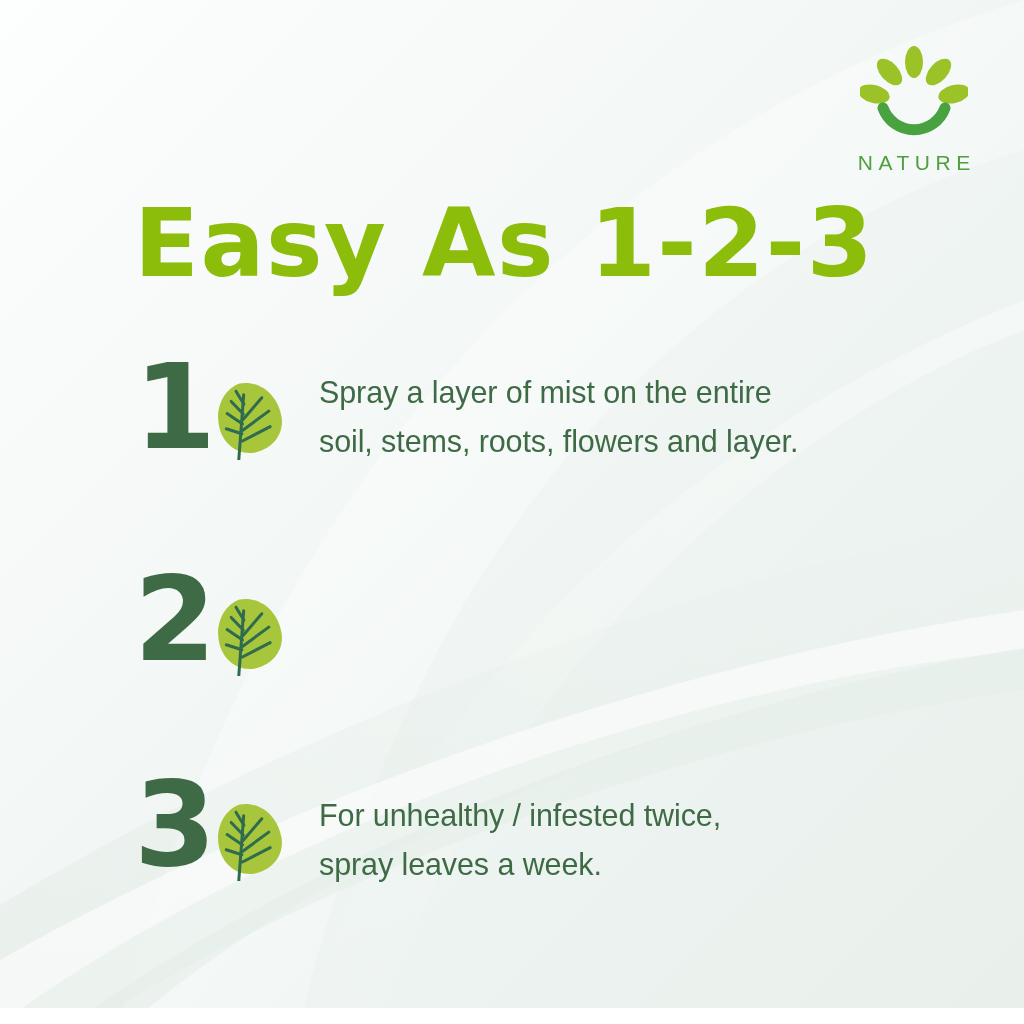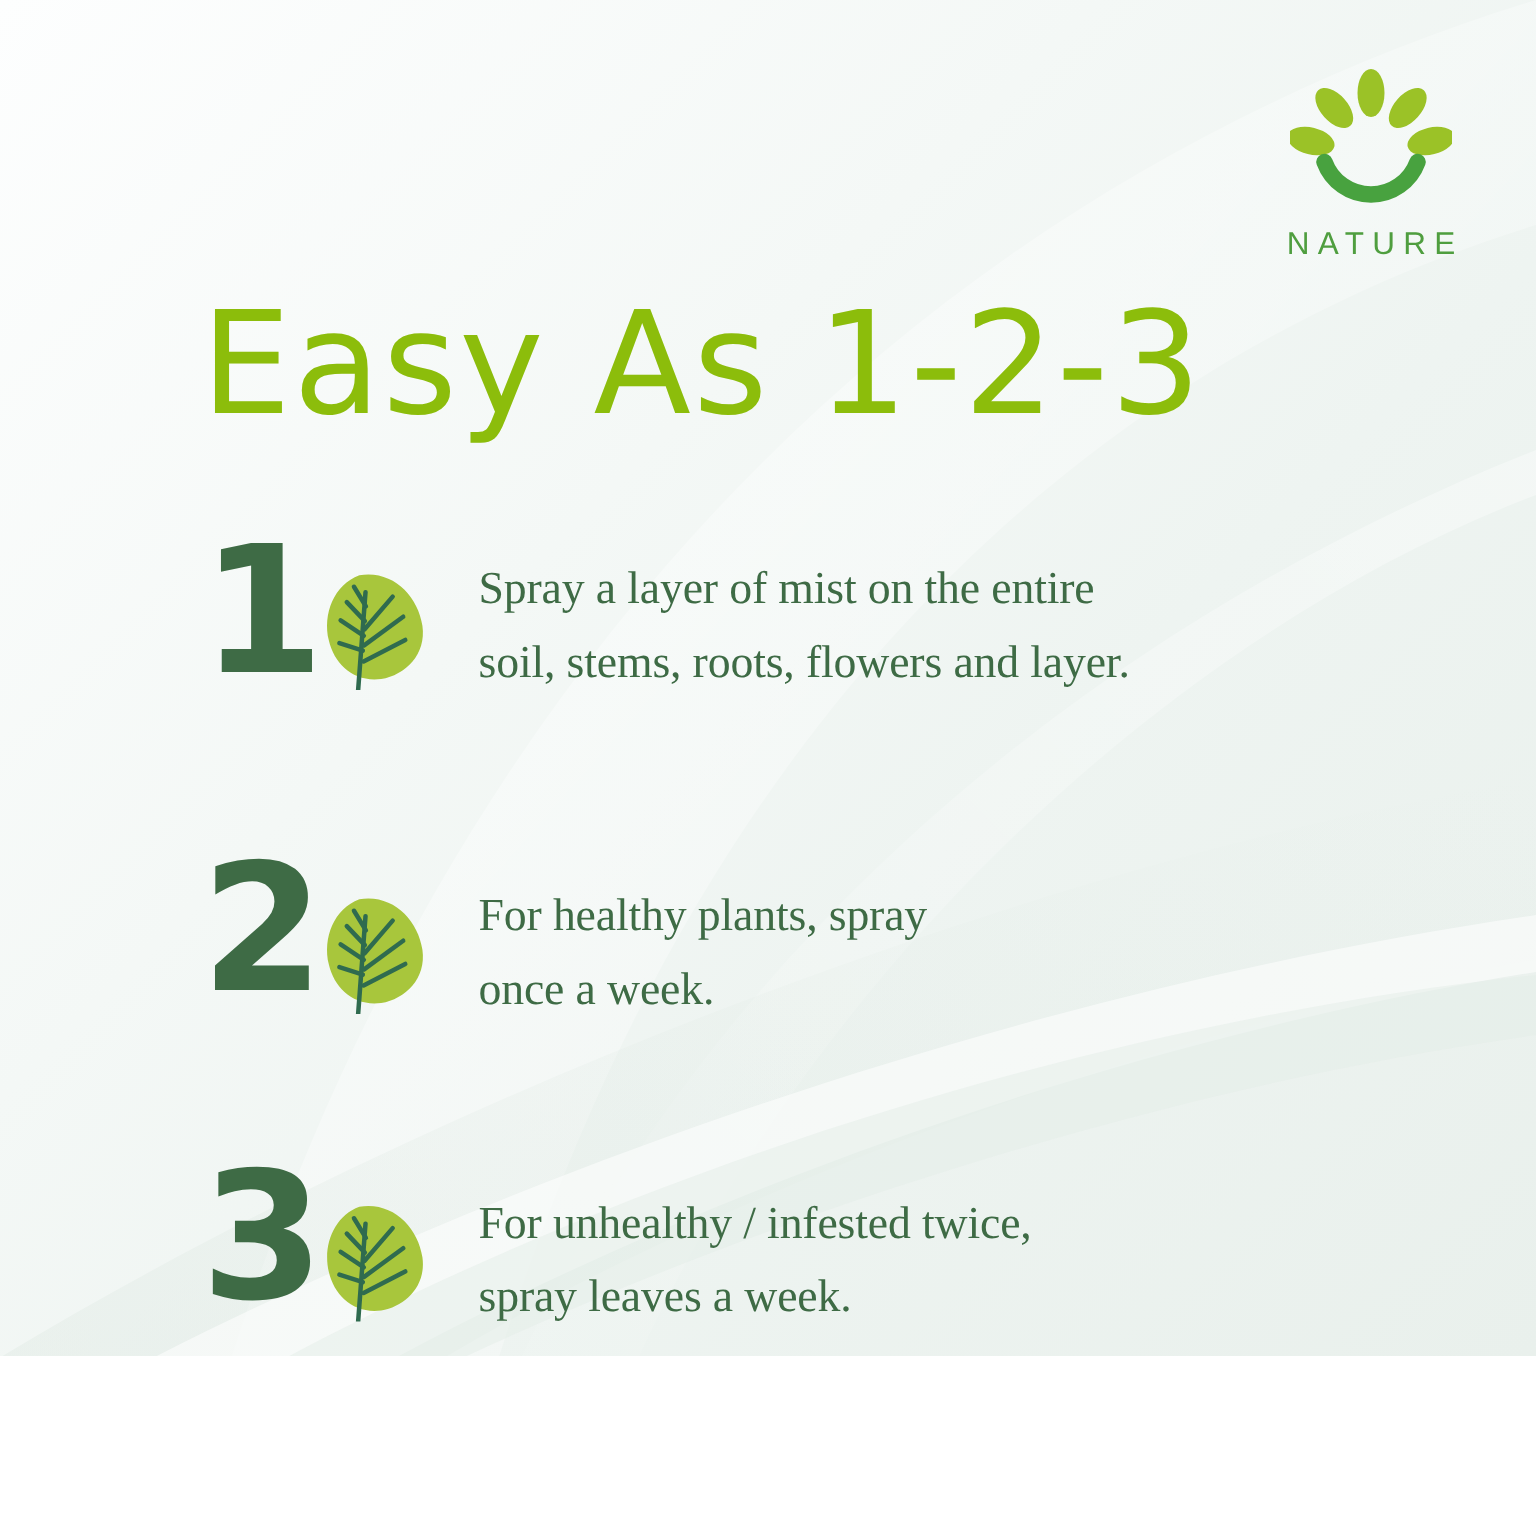--- a/index.html
+++ b/index.html
@@ -9,21 +9,21 @@
   body {
     width: 1024px;
     height: 1024px;
     overflow: hidden;
     font-family: "Liberation Sans", sans-serif;
   }
 
   #poster {
     position: relative;
     width: 1024px;
-    height: 904px;
+    height: 1008px;
     overflow: hidden;
     background: linear-gradient(135deg, #fdfefe 0%, #f4f8f6 38%, #eef4f1 62%, #e9f0ec 100%);
   }
 
   
   .bg-layer {
     position: absolute;
     inset: 0;
     pointer-events: none;
   }
@@ -50,21 +50,21 @@
   }
   #logo-line-1 { margin-top: 10px; }
 
   
   #headline {
     position: absolute;
     left: 134px;
     top: 196px;
     font-family: "DejaVu Sans", sans-serif;
     font-size: 95px;
-    font-weight: normal;
+    font-weight: bold;
     letter-spacing: 1.5px;
     color: #8cbd0b;
     white-space: nowrap;
     line-height: 1;
   }
 
   
   #steps {
     position: absolute;
     left: 0;
@@ -92,21 +92,21 @@
     text-align: left;
   }
   .step-leaf {
     flex: 0 0 auto;
     margin-left: 2px;
     margin-top: 24px;
   }
   .step-text {
     flex: 1 1 auto;
     margin-left: 27px;
-    font-family: Liberation Serif, serif;
+    font-family: Liberation Sans, sans-serif;
     font-size: 30.5px;
     font-weight: 400;
     color: #3e6b45;
     line-height: 1.62;
     letter-spacing: -0.1px;
     padding-top: 16px;
   }
   #step-2 .step-text, #step-3 .step-text { padding-top: 22px; }
   #step-2 .step-leaf, #step-3 .step-leaf { margin-top: 28px; }
   .step-text span { display: block; white-space: nowrap; }
@@ -196,24 +196,20 @@
               <path d="M29,54 L16,44"></path>
               <path d="M37,36 L30,20"></path>
               <path d="M41,27 L38,12"></path>
               <path d="M35,41 L60,27"></path>
               <path d="M31,51 L62,42"></path>
               <path d="M27,61 L58,57"></path>
             </g>
           </g>
         </svg>
       </div>
-      <div class="step-text">
-        <span>For healthy plants, spray</span>
-        <span>once a week.</span>
-      </div>
     </div>
 
     <div class="step" id="step-3">
       <div class="step-number">3</div>
       <div class="step-leaf">
         <svg width="84" height="84" viewBox="0 0 84 84" xmlns="http://www.w3.org/2000/svg">
           <g transform="rotate(-20 42 42)">
             <path d="M44,6 C66,10 76,32 72,52 C68,71 50,79 34,76 C16,72 8,56 10,40 C12,22 26,6 44,6 Z" fill="#A8C63C"></path>
             <g stroke="#2F6B4F" stroke-width="3" stroke-linecap="round" fill="none">
               <path d="M16,80 L44,18"></path>

